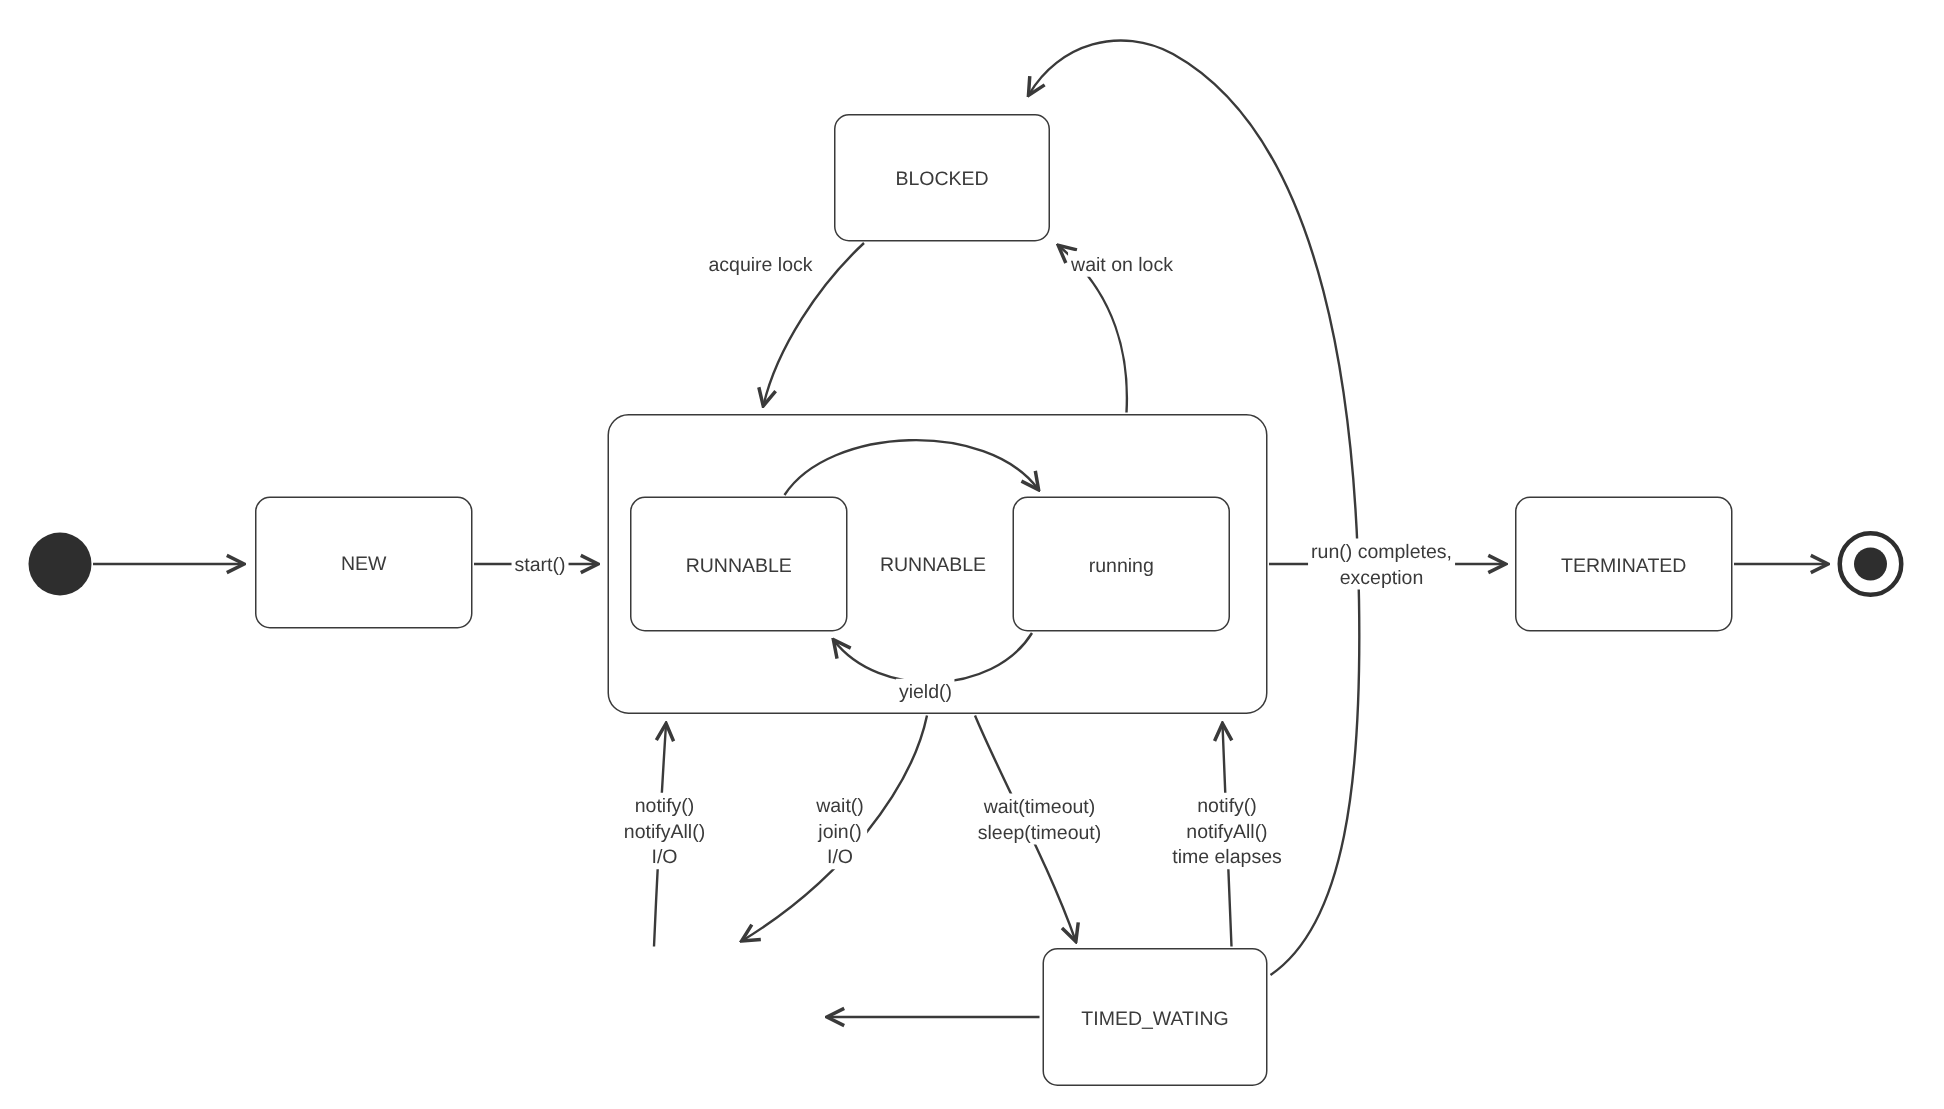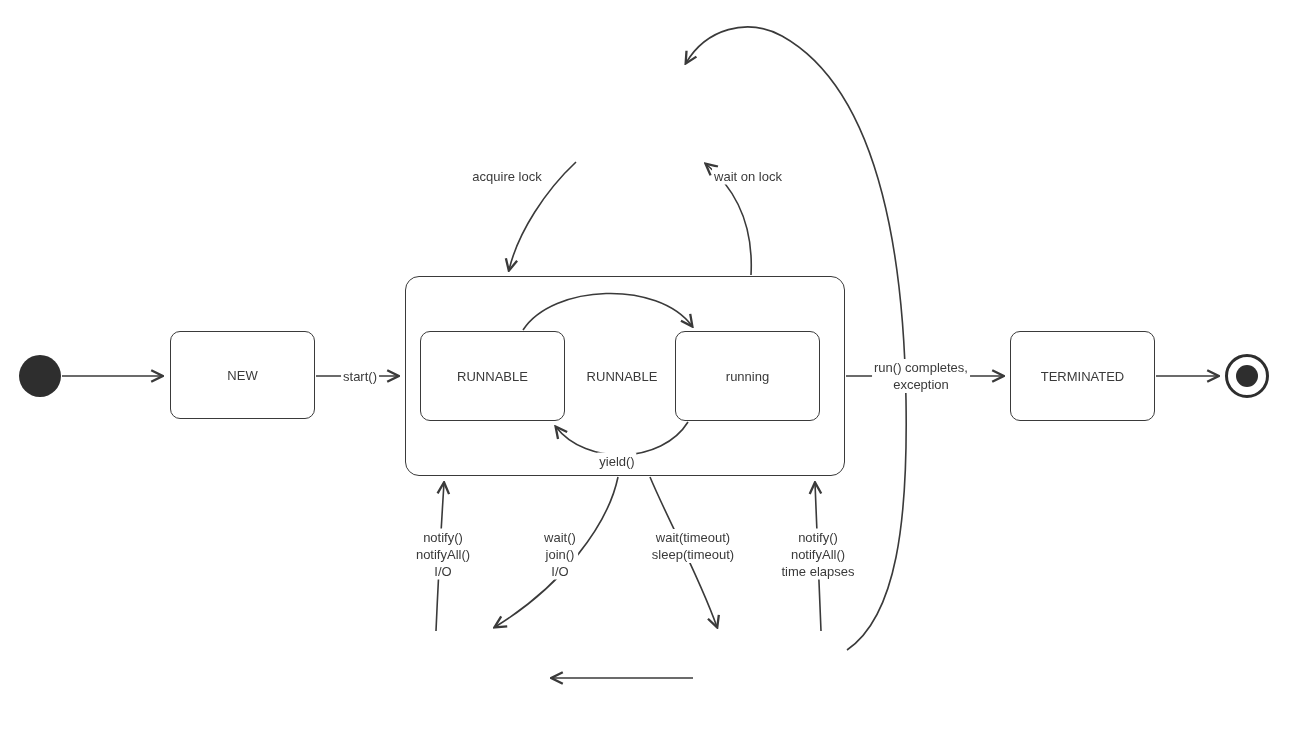--- a/index.html
+++ b/index.html
@@ -115,26 +115,32 @@
   <div class="state" style="left:420px;top:331px;width:145px;height:90px;">
     <span>RUNNABLE</span>
   </div>
 
   <div class="floating-label" style="left:622px;top:376px;">RUNNABLE</div>
 
   <div class="state" style="left:675px;top:331px;width:145px;height:90px;">
     <span>running</span>
   </div>
 
+  <div class="state" style="left:556px;top:76px;width:144px;height:85px;">
+    <span>BLOCKED</span>
+  </div>
 
   <div class="state" style="left:1010px;top:331px;width:145px;height:90px;">
     <span>TERMINATED</span>
   </div>
 
 
+  <div class="state" style="left:695px;top:632px;width:150px;height:92px;">
+    <span>TIMED_WATING</span>
+  </div>
 
   <div class="final-node">
     <div class="dot"></div>
   </div>
 
   <div class="edge-label" style="left:360px;top:376px;">start()</div>
   <div class="edge-label" style="left:507px;top:176px;">acquire lock</div>
   <div class="edge-label" style="left:748px;top:176px;">wait on lock</div>
   <div class="edge-label" style="left:617px;top:461px;">yield()</div>
   <div class="edge-label" style="left:921px;top:376px;">run() completes,

